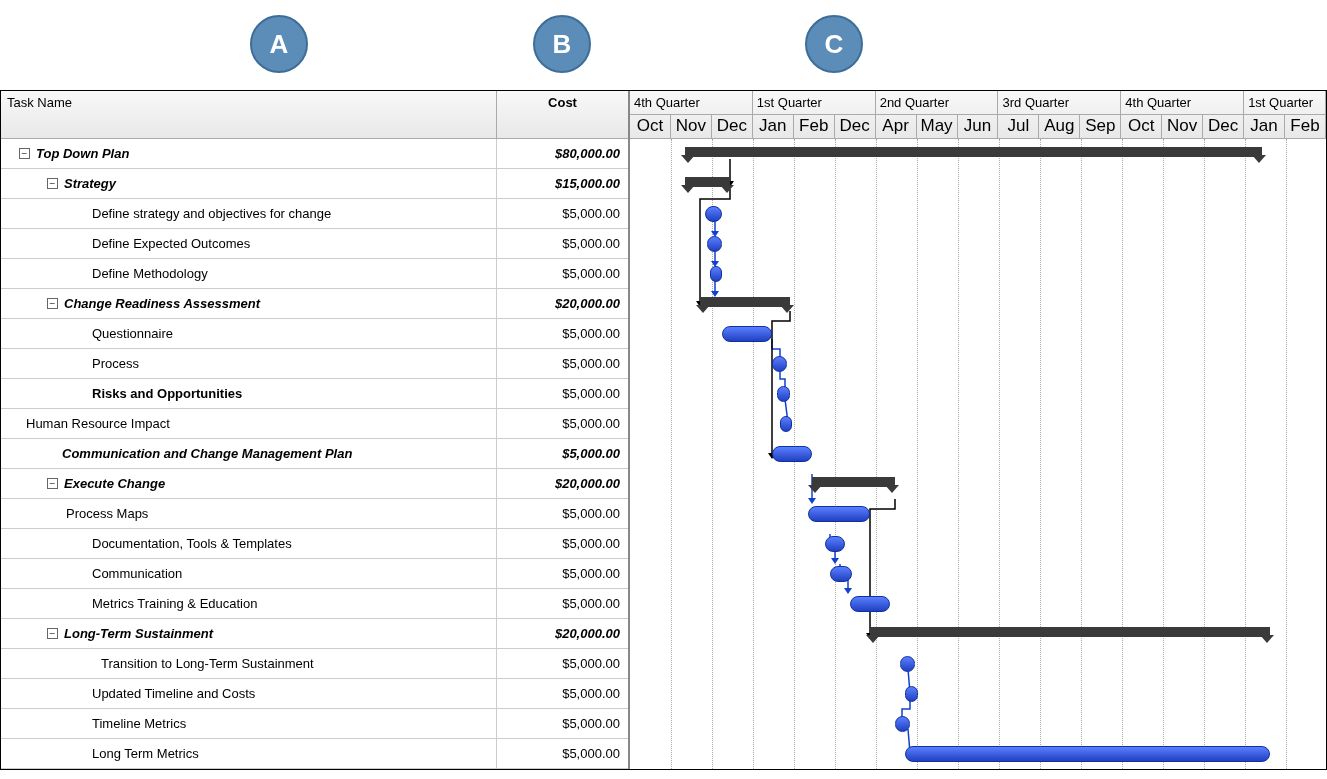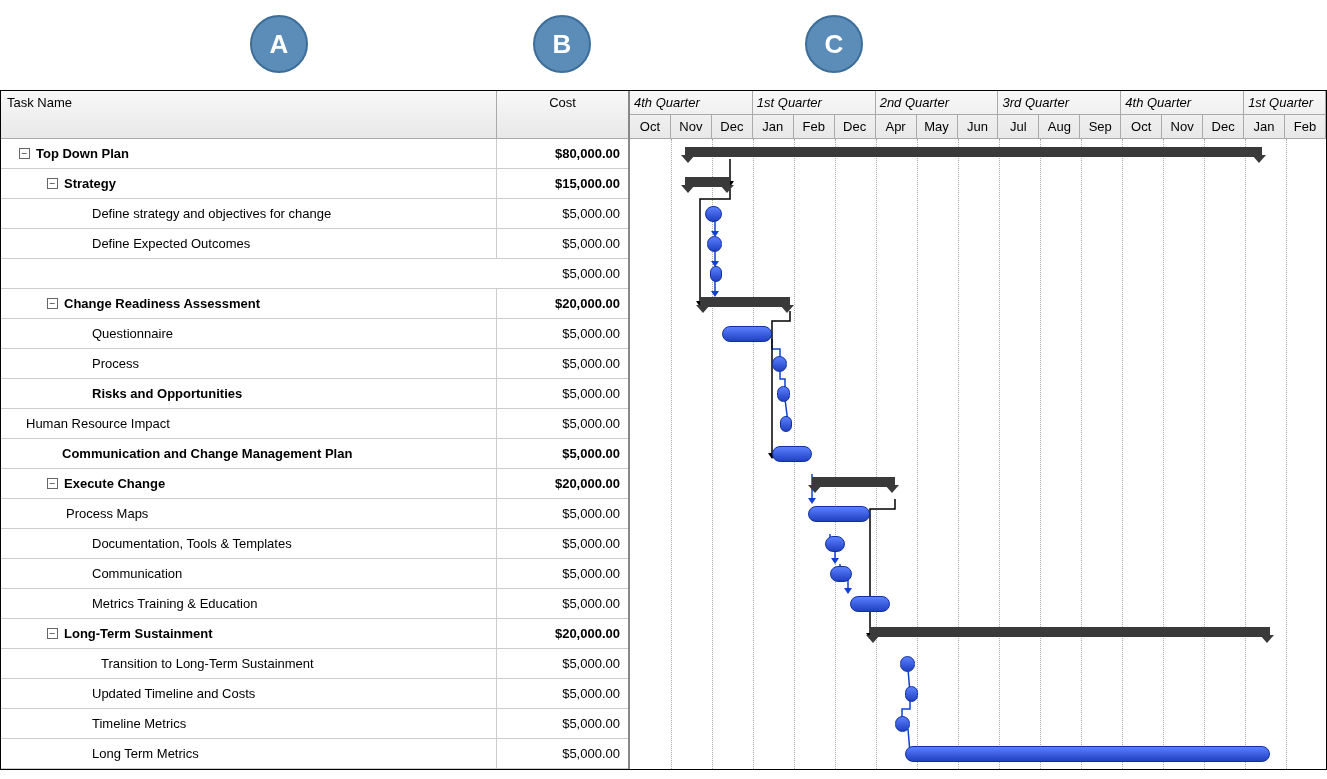--- a/index.html
+++ b/index.html
@@ -68,41 +68,42 @@
   padding: 4px 6px;
   display: flex;
   align-items: flex-start;
 }
 .task-header .col-cost {
   flex: 1;
   padding: 4px 6px;
   display: flex;
   align-items: flex-start;
   justify-content: center;
+  font-weight: bold;
 }
 .task-row {
   display: flex;
   height: 30px;
   border-bottom: 1px solid #ccc;
   align-items: center;
 }
 .task-row .col-name {
   width: 496px;
   border-right: 1px solid #ccc;
   display: flex;
   align-items: center;
   height: 100%;
   padding-left: 8px;
 }
 .task-row .col-cost {
   flex: 1;
   text-align: right;
   padding-right: 8px;
 }
-.bold { font-weight: bold; }
+.bold { font-weight: bold; font-style: italic; }
 .toggle {
   width: 11px;
   height: 11px;
   border: 1px solid #666;
   background: #fff;
   display: inline-flex;
   align-items: center;
   justify-content: center;
   font-size: 10px;
   line-height: 1;
@@ -121,38 +122,37 @@
   height: 48px;
   background: linear-gradient(#f8f8f8, #e8e8e8);
   border-bottom: 1px solid #aaa;
   display: flex;
   flex-direction: column;
 }
 .quarters {
   display: flex;
   height: 24px;
   border-bottom: 1px solid #aaa;
-  font-style: italic;
 }
 .quarters > div {
   border-right: 1px solid #aaa;
   padding-left: 4px;
   font-size: 13px;
   display: flex;
   align-items: center;
 }
 .months {
   display: flex;
   height: 24px;
 }
 .months > div {
   width: 41px;
   border-right: 1px solid #aaa;
   text-align: center;
-  font-size: 13px;
+  font-size: 17px;
   display: flex;
   align-items: center;
   justify-content: center;
 }
 .timeline-body {
   position: relative;
   height: 632px;
 }
 .gridlines {
   position: absolute;
@@ -247,20 +247,24 @@
           <div class="col-cost">$5,000.00</div>
         </div>
         <div class="task-row">
           <div class="col-name" style="padding-left: 74px;">
             <span style="display: inline-block; width: 17px;"></span>
             <span>Define Expected Outcomes</span>
           </div>
           <div class="col-cost">$5,000.00</div>
         </div>
         <div class="task-row">
+          <div class="col-name" style="padding-left: 74px;">
+            <span style="display: inline-block; width: 17px;"></span>
+            <span>Define Methodology</span>
+          </div>
           <div class="col-cost">$5,000.00</div>
         </div>
         <div class="task-row">
           <div class="col-name" style="padding-left: 46px;">
             <span class="toggle">−</span>
             <span class="bold">Change Readiness Assessment</span>
           </div>
           <div class="col-cost bold">$20,000.00</div>
         </div>
         <div class="task-row">

